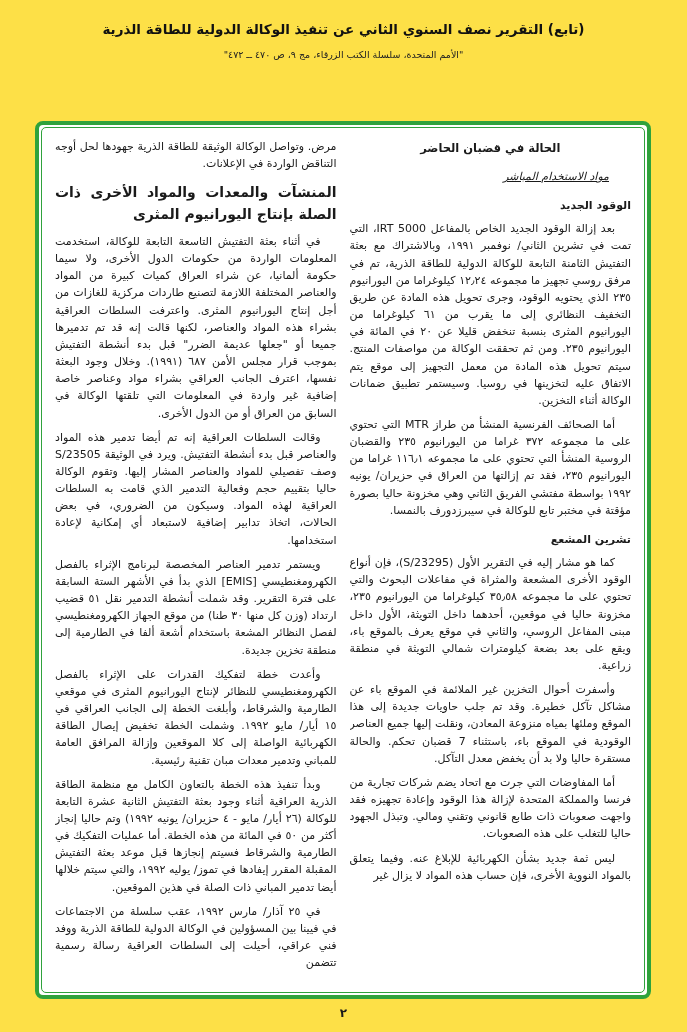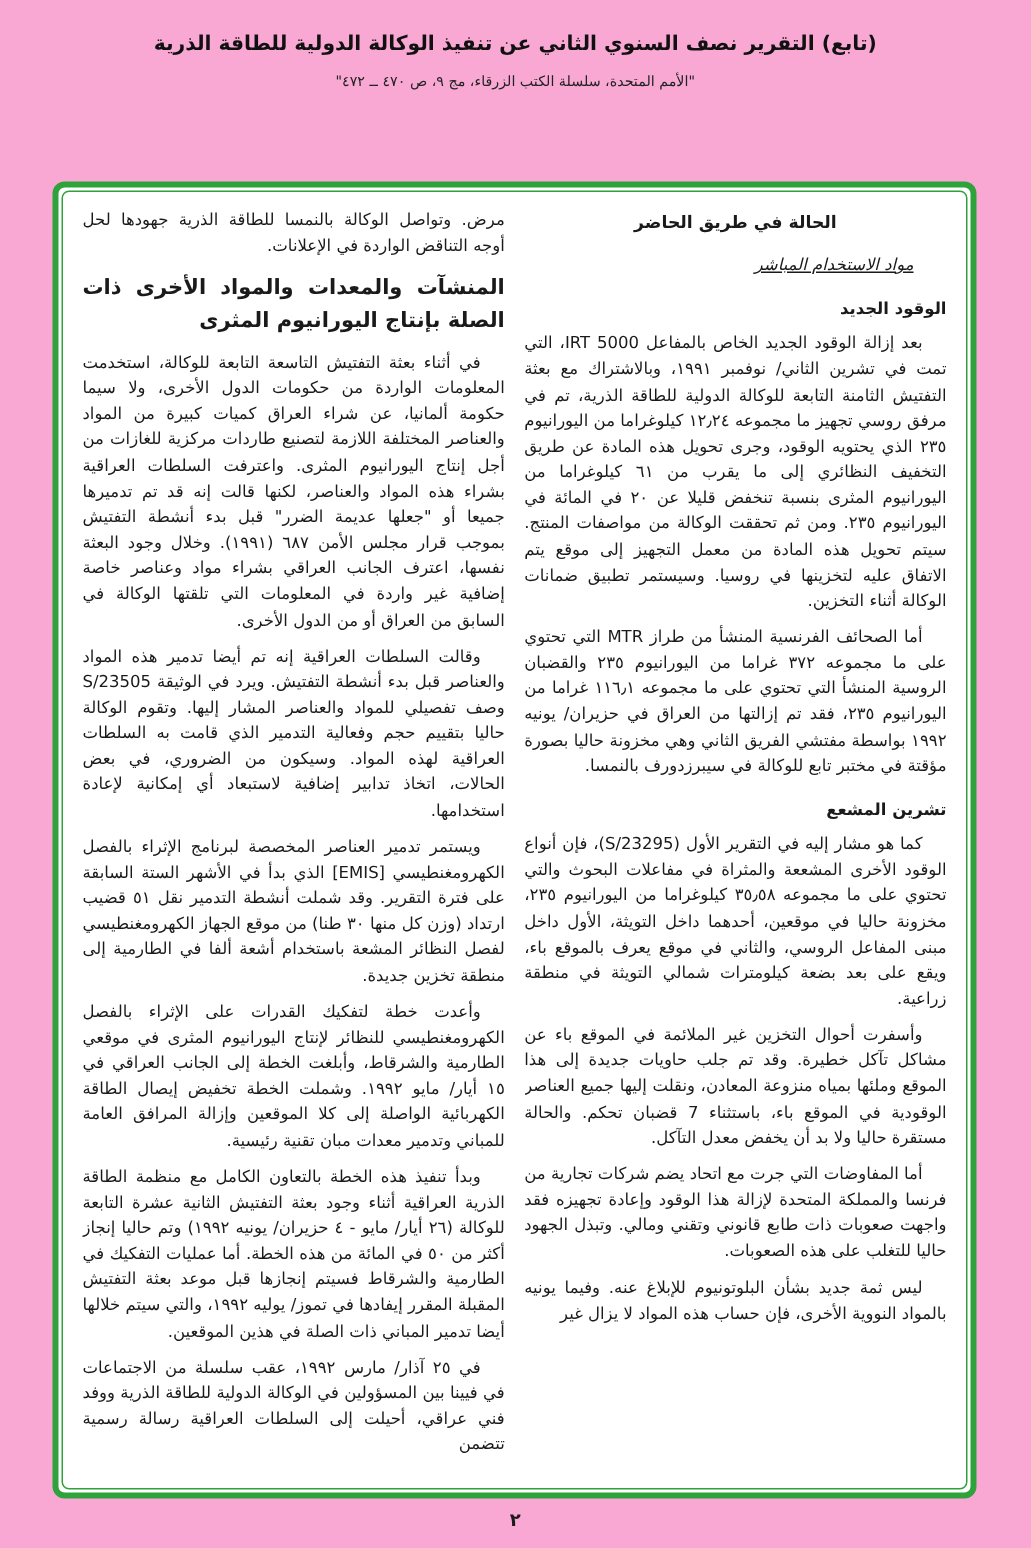--- a/index.html
+++ b/index.html
@@ -6,21 +6,21 @@
     margin: 0;
     padding: 0;
     background: #ffffff;
     font-family: "DejaVu Sans", sans-serif;
     color: #1a1a1a;
   }
   .page {
     position: relative;
     width: 687px;
     height: 1032px;
-    background: #f9a8d4;
+    background: #fde047;
     direction: rtl;
     overflow: hidden;
   }
   .doc-header {
     padding-top: 16px;
     text-align: center;
   }
   .doc-title {
     font-weight: bold;
     font-size: 13.5px;
@@ -112,34 +112,34 @@
 
   <div class="doc-header">
     <div class="doc-title">(تابع) التقرير نصف السنوي الثاني عن تنفيذ الوكالة الدولية للطاقة الذرية</div>
     <div class="doc-source">"الأمم المتحدة، سلسلة الكتب الزرقاء، مج ٩، ص ٤٧٠ ــ ٤٧٢"</div>
   </div>
 
   <div class="content-frame">
     <div class="content-inner">
 
       <div class="col">
-        <div class="sec-head">الحالة في طريق الحاضر</div>
+        <div class="sec-head">الحالة في قضبان الحاضر</div>
         <div class="sub-head">مواد الاستخدام المباشر</div>
         <div class="topic-head">الوقود الجديد</div>
         <p class="para">بعد إزالة الوقود الجديد الخاص بالمفاعل IRT 5000، التي تمت في تشرين الثاني/ نوفمبر ١٩٩١، وبالاشتراك مع بعثة التفتيش الثامنة التابعة للوكالة الدولية للطاقة الذرية، تم في مرفق روسي تجهيز ما مجموعه ١٢٫٢٤ كيلوغراما من اليورانيوم ٢٣٥ الذي يحتويه الوقود، وجرى تحويل هذه المادة عن طريق التخفيف النظائري إلى ما يقرب من ٦١ كيلوغراما من اليورانيوم المثرى بنسبة تنخفض قليلا عن ٢٠ في المائة في اليورانيوم ٢٣٥. ومن ثم تحققت الوكالة من مواصفات المنتج. سيتم تحويل هذه المادة من معمل التجهيز إلى موقع يتم الاتفاق عليه لتخزينها في روسيا. وسيستمر تطبيق ضمانات الوكالة أثناء التخزين.</p>
         <p class="para">أما الصحائف الفرنسية المنشأ من طراز MTR التي تحتوي على ما مجموعه ٣٧٢ غراما من اليورانيوم ٢٣٥ والقضبان الروسية المنشأ التي تحتوي على ما مجموعه ١١٦٫١ غراما من اليورانيوم ٢٣٥، فقد تم إزالتها من العراق في حزيران/ يونيه ١٩٩٢ بواسطة مفتشي الفريق الثاني وهي مخزونة حاليا بصورة مؤقتة في مختبر تابع للوكالة في سيبرزدورف بالنمسا.</p>
         <div class="topic-head">تشرين المشعع</div>
         <p class="para">كما هو مشار إليه في التقرير الأول (S/23295)، فإن أنواع الوقود الأخرى المشععة والمثراة في مفاعلات البحوث والتي تحتوي على ما مجموعه ٣٥٫٥٨ كيلوغراما من اليورانيوم ٢٣٥، مخزونة حاليا في موقعين، أحدهما داخل التويثة، الأول داخل مبنى المفاعل الروسي، والثاني في موقع يعرف بالموقع باء، ويقع على بعد بضعة كيلومترات شمالي التويثة في منطقة زراعية.</p>
         <p class="para">وأسفرت أحوال التخزين غير الملائمة في الموقع باء عن مشاكل تآكل خطيرة. وقد تم جلب حاويات جديدة إلى هذا الموقع وملئها بمياه منزوعة المعادن، ونقلت إليها جميع العناصر الوقودية في الموقع باء، باستثناء 7 قضبان تحكم. والحالة مستقرة حاليا ولا بد أن يخفض معدل التآكل.</p>
         <p class="para">أما المفاوضات التي جرت مع اتحاد يضم شركات تجارية من فرنسا والمملكة المتحدة لإزالة هذا الوقود وإعادة تجهيزه فقد واجهت صعوبات ذات طابع قانوني وتقني ومالي. وتبذل الجهود حاليا للتغلب على هذه الصعوبات.</p>
-        <p class="para">ليس ثمة جديد بشأن البلوتونيوم للإبلاغ عنه. وفيما يونيه بالمواد النووية الأخرى، فإن حساب هذه المواد لا يزال غير</p>
+        <p class="para">ليس ثمة جديد بشأن الكهربائية للإبلاغ عنه. وفيما يتعلق بالمواد النووية الأخرى، فإن حساب هذه المواد لا يزال غير</p>
       </div>
 
       <div class="col">
-        <p class="para cont">مرض. وتواصل الوكالة بالنمسا للطاقة الذرية جهودها لحل أوجه التناقض الواردة في الإعلانات.</p>
+        <p class="para cont">مرض. وتواصل الوكالة الوثيقة للطاقة الذرية جهودها لحل أوجه التناقض الواردة في الإعلانات.</p>
         <div class="col-head">المنشآت والمعدات والمواد الأخرى ذات الصلة بإنتاج اليورانيوم المثرى</div>
         <p class="para">في أثناء بعثة التفتيش التاسعة التابعة للوكالة، استخدمت المعلومات الواردة من حكومات الدول الأخرى، ولا سيما حكومة ألمانيا، عن شراء العراق كميات كبيرة من المواد والعناصر المختلفة اللازمة لتصنيع طاردات مركزية للغازات من أجل إنتاج اليورانيوم المثرى. واعترفت السلطات العراقية بشراء هذه المواد والعناصر، لكنها قالت إنه قد تم تدميرها جميعا أو "جعلها عديمة الضرر" قبل بدء أنشطة التفتيش بموجب قرار مجلس الأمن ٦٨٧ (١٩٩١). وخلال وجود البعثة نفسها، اعترف الجانب العراقي بشراء مواد وعناصر خاصة إضافية غير واردة في المعلومات التي تلقتها الوكالة في السابق من العراق أو من الدول الأخرى.</p>
         <p class="para">وقالت السلطات العراقية إنه تم أيضا تدمير هذه المواد والعناصر قبل بدء أنشطة التفتيش. ويرد في الوثيقة S/23505 وصف تفصيلي للمواد والعناصر المشار إليها. وتقوم الوكالة حاليا بتقييم حجم وفعالية التدمير الذي قامت به السلطات العراقية لهذه المواد. وسيكون من الضروري، في بعض الحالات، اتخاذ تدابير إضافية لاستبعاد أي إمكانية لإعادة استخدامها.</p>
         <p class="para">ويستمر تدمير العناصر المخصصة لبرنامج الإثراء بالفصل الكهرومغنطيسي [EMIS] الذي بدأ في الأشهر الستة السابقة على فترة التقرير. وقد شملت أنشطة التدمير نقل ٥١ قضيب ارتداد (وزن كل منها ٣٠ طنا) من موقع الجهاز الكهرومغنطيسي لفصل النظائر المشعة باستخدام أشعة ألفا في الطارمية إلى منطقة تخزين جديدة.</p>
         <p class="para">وأعدت خطة لتفكيك القدرات على الإثراء بالفصل الكهرومغنطيسي للنظائر لإنتاج اليورانيوم المثرى في موقعي الطارمية والشرقاط، وأبلغت الخطة إلى الجانب العراقي في ١٥ أيار/ مايو ١٩٩٢. وشملت الخطة تخفيض إيصال الطاقة الكهربائية الواصلة إلى كلا الموقعين وإزالة المرافق العامة للمباني وتدمير معدات مبان تقنية رئيسية.</p>
         <p class="para">وبدأ تنفيذ هذه الخطة بالتعاون الكامل مع منظمة الطاقة الذرية العراقية أثناء وجود بعثة التفتيش الثانية عشرة التابعة للوكالة (٢٦ أيار/ مايو - ٤ حزيران/ يونيه ١٩٩٢) وتم حاليا إنجاز أكثر من ٥٠ في المائة من هذه الخطة. أما عمليات التفكيك في الطارمية والشرقاط فسيتم إنجازها قبل موعد بعثة التفتيش المقبلة المقرر إيفادها في تموز/ يوليه ١٩٩٢، والتي سيتم خلالها أيضا تدمير المباني ذات الصلة في هذين الموقعين.</p>
         <p class="para">في ٢٥ آذار/ مارس ١٩٩٢، عقب سلسلة من الاجتماعات في فيينا بين المسؤولين في الوكالة الدولية للطاقة الذرية ووفد فني عراقي، أحيلت إلى السلطات العراقية رسالة رسمية تتضمن</p>
       </div>
 
     </div>

